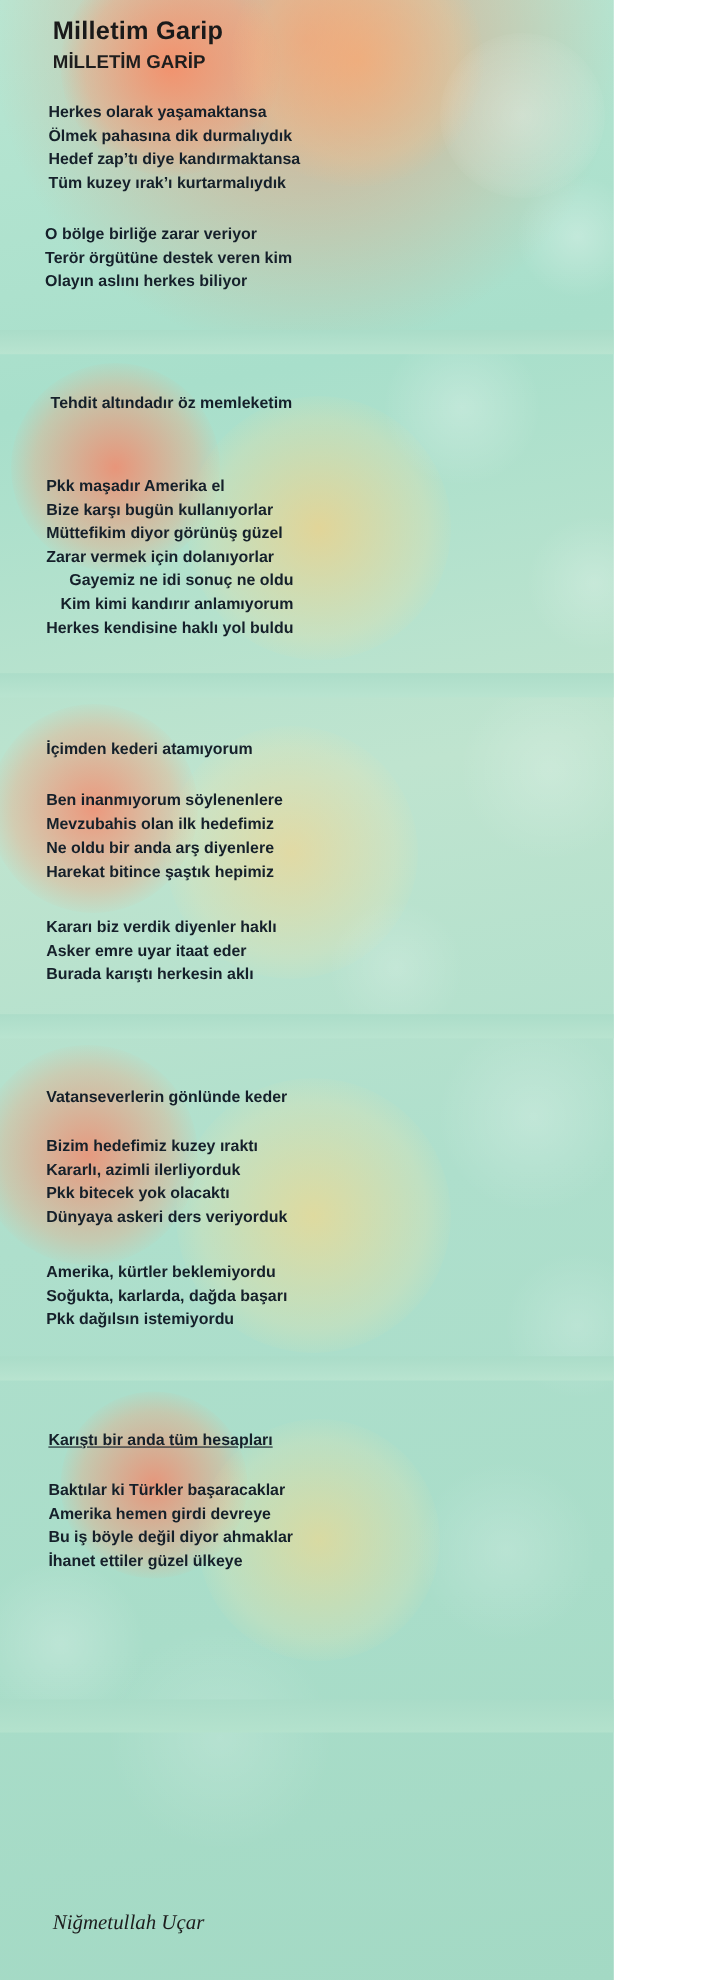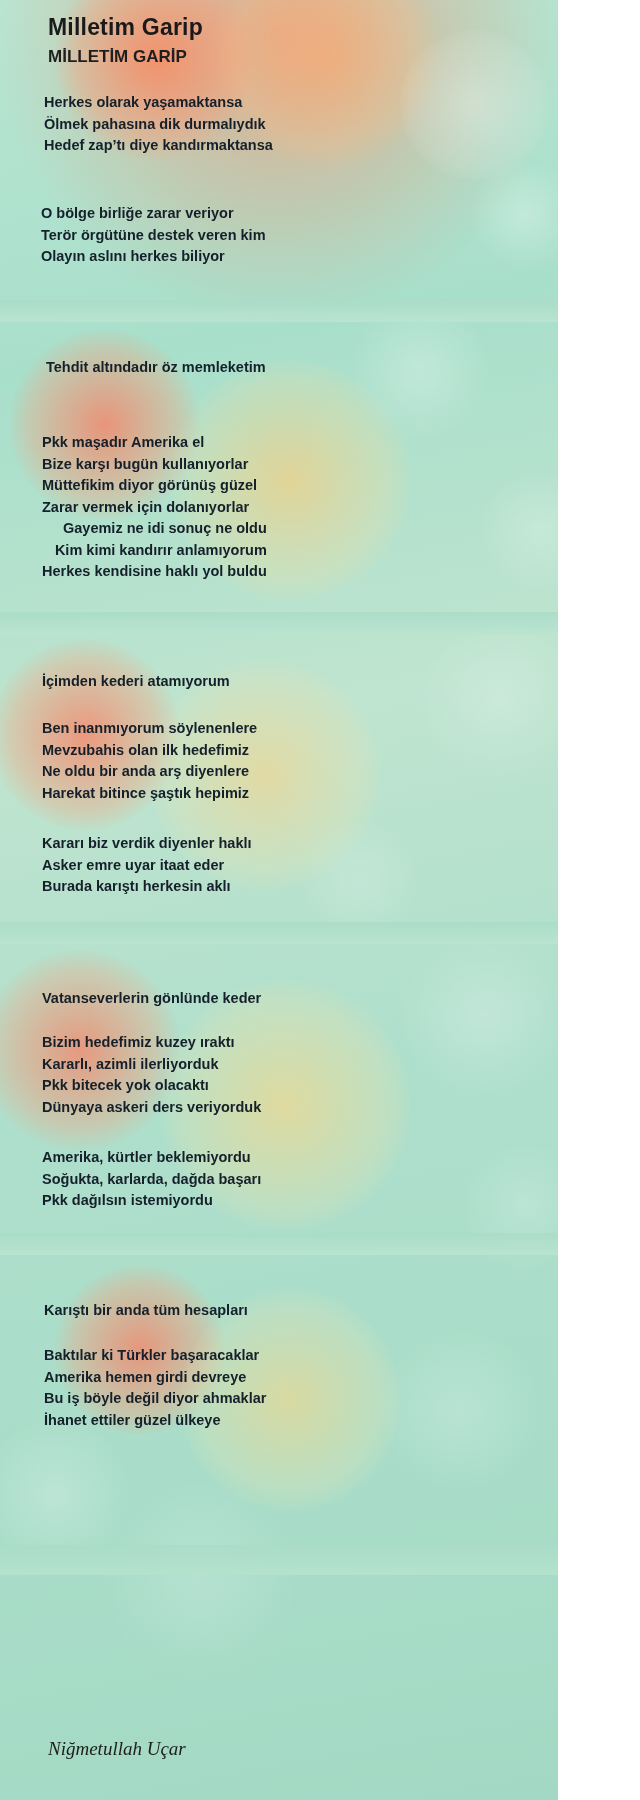--- a/index.html
+++ b/index.html
@@ -122,20 +122,21 @@
   <div class="poem-block">
     <div class="title">Milletim Garip</div>
     <div class="subtitle">MİLLETİM GARİP</div>
   </div>
 
   <div id="stanza-root">
       <div class="stanza poem-block" style="position: absolute; top: 92px; left: 44px;">
         <div class="line">Herkes olarak yaşamaktansa</div>
         <div class="line">Ölmek pahasına dik durmalıydık</div>
         <div class="line">Hedef zap’tı diye kandırmaktansa</div>
+        <div class="line">Tüm kuzey ırak’ı kurtarmalıydık</div>
       </div>
       <div class="stanza poem-block" style="position: absolute; top: 203px; left: 41px;">
         <div class="line">O bölge birliğe zarar veriyor</div>
         <div class="line">Terör örgütüne destek veren kim</div>
         <div class="line">Olayın aslını herkes biliyor</div>
       </div>
       <div class="stanza poem-block" style="position: absolute; top: 357px; left: 46px;">
         <div class="line">Tehdit altındadır öz memleketim</div>
       </div>
       <div class="stanza poem-block" style="position: absolute; top: 432px; left: 42px;">
@@ -170,21 +171,21 @@
         <div class="line">Bizim hedefimiz kuzey ıraktı</div>
         <div class="line">Kararlı, azimli ilerliyorduk</div>
         <div class="line">Pkk bitecek yok olacaktı</div>
         <div class="line">Dünyaya askeri ders veriyorduk</div>
       </div>
       <div class="stanza poem-block" style="position: absolute; top: 1147px; left: 42px;">
         <div class="line">Amerika, kürtler beklemiyordu</div>
         <div class="line">Soğukta, karlarda, dağda başarı</div>
         <div class="line">Pkk dağılsın istemiyordu</div>
       </div>
-      <div class="stanza poem-block" style="position: absolute; top: 1300px; left: 44px;">
+      <div class="stanza poem-block" style="position: absolute; top: 1300px; left: 44px; text-decoration: underline;">
         <div class="line">Karıştı bir anda tüm hesapları</div>
       </div>
       <div class="stanza poem-block" style="position: absolute; top: 1345px; left: 44px;">
         <div class="line">Baktılar ki Türkler başaracaklar</div>
         <div class="line">Amerika hemen girdi devreye</div>
         <div class="line">Bu iş böyle değil diyor ahmaklar</div>
         <div class="line">İhanet ettiler güzel ülkeye</div>
       </div>
     </div>
 

